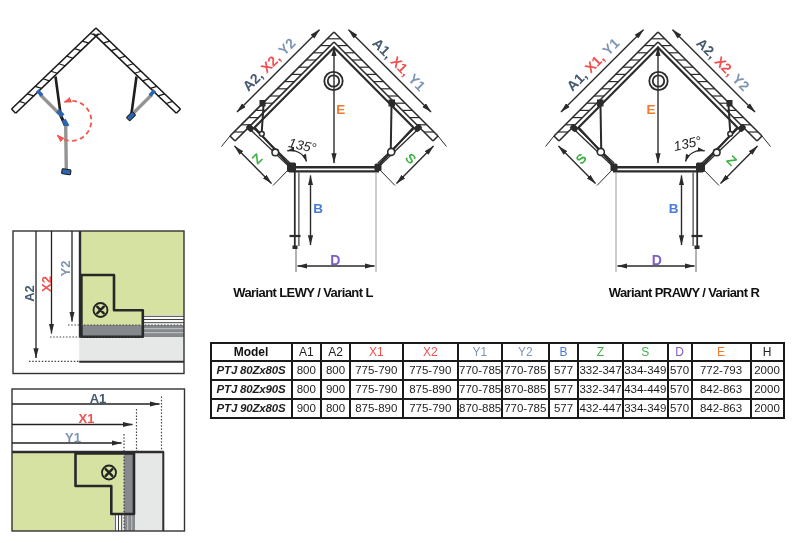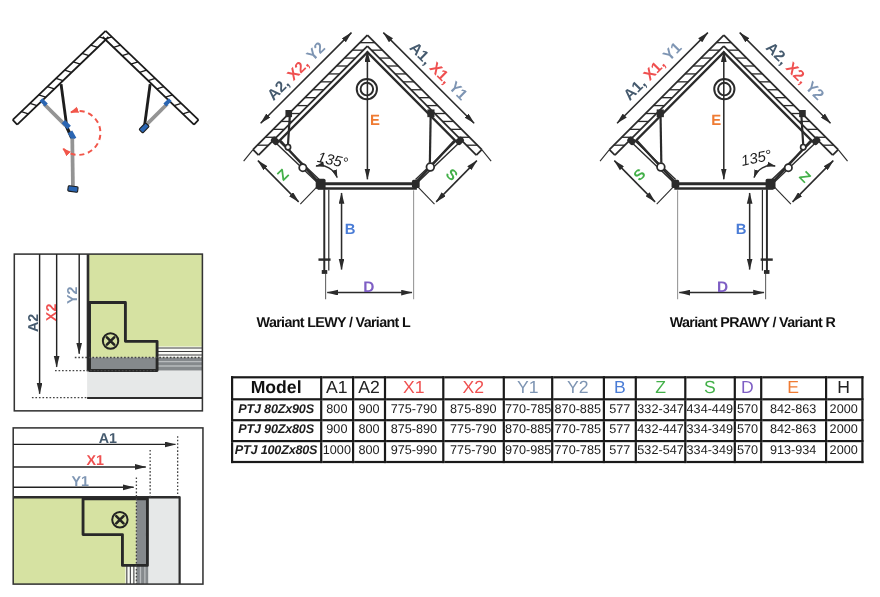--- a/index.html
+++ b/index.html
@@ -2,21 +2,21 @@
 <html><head>
 <meta charset="utf-8">
 <style>
   html,body { margin:0; padding:0; background:#fff; width:800px; height:543px; overflow:hidden; }
   * { box-sizing:border-box; }
   #page { position:relative; width:800px; height:543px; font-family:"Liberation Sans",sans-serif; }
   svg { position:absolute; left:0; top:0; }
   #tbl { position:absolute; left:209.5px; top:341.5px; border-collapse:collapse; table-layout:fixed; width:575px; }
   #tbl td, #tbl th { border:2px solid #1a1a1a; text-align:center; vertical-align:middle;
        font-size:11.5px; color:#1d1d1d; padding:0; height:19px; overflow:hidden; white-space:nowrap; }
-  #tbl th { font-size:16px; height:18px; font-weight:normal; }
+  #tbl th { font-size:12px; height:18px; font-weight:normal; }
   #tbl td.m { font-weight:bold; font-style:italic; font-size:11.5px; letter-spacing:-0.2px; }
 </style>
 </head>
 <body>
 <div id="page">
 <svg width="800" height="543" viewBox="0 0 800 543" font-family="'Liberation Sans',sans-serif">
   <defs>
     <marker id="ah" markerWidth="13" markerHeight="7" refX="9.8" refY="2.6" orient="auto-start-reverse" markerUnits="userSpaceOnUse">
       <path d="M0,0 L10.3,2.6 L0,5.2 z" fill="#2b2b2b"></path>
     </marker>
@@ -374,20 +374,35 @@
           <th style="color:#ef5050">X2</th>
           <th style="color:#7e95b3">Y1</th>
           <th style="color:#7e95b3">Y2</th>
           <th style="color:#4a7cd6">B</th>
           <th style="color:#43b049">Z</th>
           <th style="color:#43b049">S</th>
           <th style="color:#7e5ec4">D</th>
           <th style="color:#ef7b33">E</th>
           <th style="color:#222">H</th>
         </tr>
+  <tr>
+          <td class="m">PTJ 80Zx80S</td>
+          <td>800</td>
+          <td>800</td>
+          <td>775-790</td>
+          <td>775-790</td>
+          <td>770-785</td>
+          <td>770-785</td>
+          <td>577</td>
+          <td>332-347</td>
+          <td>334-349</td>
+          <td>570</td>
+          <td>772-793</td>
+          <td>2000</td>
+        </tr>
 <tr>
           <td class="m">PTJ 80Zx90S</td>
           <td>800</td>
           <td>900</td>
           <td>775-790</td>
           <td>875-890</td>
           <td>770-785</td>
           <td>870-885</td>
           <td>577</td>
           <td>332-347</td>
@@ -404,30 +419,15 @@
           <td>775-790</td>
           <td>870-885</td>
           <td>770-785</td>
           <td>577</td>
           <td>432-447</td>
           <td>334-349</td>
           <td>570</td>
           <td>842-863</td>
           <td>2000</td>
         </tr>
-<tr>
-          <td class="m">PTJ 100Zx80S</td>
-          <td>1000</td>
-          <td>800</td>
-          <td>975-990</td>
-          <td>775-790</td>
-          <td>970-985</td>
-          <td>770-785</td>
-          <td>577</td>
-          <td>532-547</td>
-          <td>334-349</td>
-          <td>570</td>
-          <td>913-934</td>
-          <td>2000</td>
-        </tr>
 </tbody>
     </table>
 </div>
 
 </body></html>

